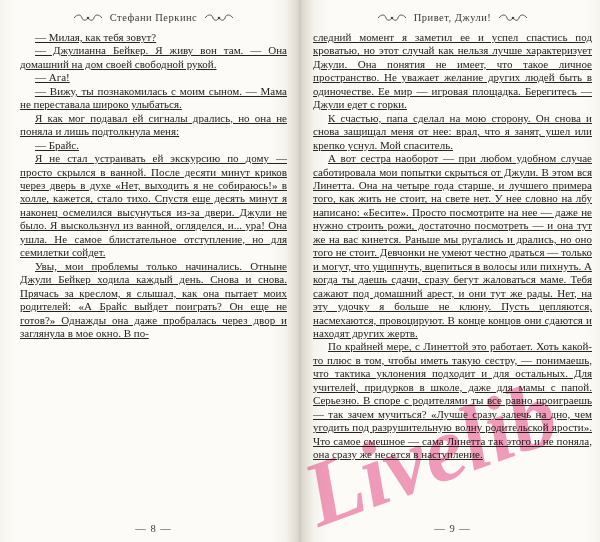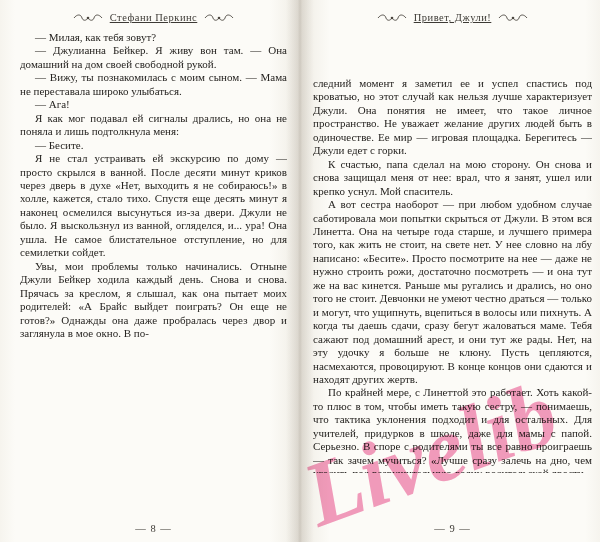--- a/index.html
+++ b/index.html
@@ -12,38 +12,39 @@
     position:relative; width:600px; height:542px;
     background:#fcfbf7; display:flex;
     box-shadow: inset 0 0 26px rgba(70,58,44,.12);
   }
   .page {
     width:300px; box-sizing:border-box;
     display:flex; flex-direction:column;
     padding:12px 14px 8px 20px;
   }
   .page.left  { background:linear-gradient(to right,#f6f4ee 0,#fcfbf7 5%,#fcfbf7 90%,#efece4 100%); padding:12px 13px 8px 20px; }
-  .page.right { background:linear-gradient(to left, #f6f4ee 0,#fcfbf7 5%,#fcfbf7 90%,#efece4 100%); padding:12px 8px 8px 13px;gap:46px; }
+  .page.right { background:linear-gradient(to left, #f6f4ee 0,#fcfbf7 5%,#fcfbf7 90%,#efece4 100%); padding:12px 8px 8px 13px; }
   .gutter {
     position:absolute; left:286px; top:0; width:28px; height:100%;
     background:linear-gradient(to right, rgba(90,75,60,0) 0%, rgba(90,75,60,.13) 42%, rgba(90,75,60,.22) 50%, rgba(90,75,60,.13) 58%, rgba(90,75,60,0) 100%);
     pointer-events:none;
   }
   .running-head {
     display:flex; align-items:center; justify-content:center; gap:7px;
     font-size:10.5px; color:#3d3a35; letter-spacing:.5px;
-    margin-bottom:8px; flex:0 0 auto;text-decoration:underline;
+    margin-bottom:8px; flex:0 0 auto;
   }
   .running-head .htext { white-space:nowrap; }
   .ornament { display:inline-flex; }
   .ornament svg { display:block; }
   .body-text {
     flex:1 1 auto; overflow:hidden;
     font-size:11px; line-height:13.45px; color:#262421;
     text-align:justify;
+    text-decoration:underline;
   }
   .para { margin:0; text-indent:15px; }
   .para.cont { text-indent:0; }
   .pagenum {
     flex:0 0 auto; text-align:center;
     font-size:10.5px; color:#3d3a35; letter-spacing:1px;
     margin-top:4px;
   }
   .watermark {
     position:absolute; left:308px; top:452px;
@@ -73,24 +74,24 @@
       <span class="ornament">
         <svg width="30" height="10" viewBox="0 0 30 10" aria-hidden="true">
           <path d="M1,5 C4,1 8,1 9,5 C10,8 13,8 15,5 C17,8 20,8 21,5 C22,1 26,1 29,5" fill="none" stroke="#4a453e" stroke-width="0.9"></path>
           <circle cx="15" cy="5" r="1.3" fill="#4a453e"></circle>
         </svg>
       </span>
     </div>
     <div class="body-text">
         <p class="para">— Милая, как тебя зовут?</p>
         <p class="para">— Джулианна Бейкер. Я живу вон там. — Она домашний на дом своей свободной рукой.</p>
+        <p class="para">— Ага!</p>
         <p class="para">— Вижу, ты познакомилась с моим сыном. — Мама не переставала широко улыбаться.</p>
-        <p class="para">— Ага!</p>
         <p class="para">Я как мог подавал ей сигналы дрались, но она не поняла и лишь подтолкнула меня:</p>
-        <p class="para">— Бесите.</p>
+        <p class="para">— Брайс.</p>
         <p class="para">Я не стал устраивать ей экскурсию по дому — просто скрылся в ванной. После десяти минут криков через дверь в духе «Нет, выходить я не собираюсь!» в холле, кажется, стало тихо. Спустя еще десять минут я наконец осмелился высунуться из-за двери. Джули не было. Я выскользнул из ванной, огляделся, и... ура! Она ушла. Не самое блистательное отступление, но для семилетки сойдет.</p>
         <p class="para">Увы, мои проблемы только начинались. Отныне Джули Бейкер ходила каждый день. Снова и снова. Прячась за креслом, я слышал, как она пытает моих родителей: «А Брайс выйдет поиграть? Он еще не готов?» Однажды она даже пробралась через двор и заглянула в мое окно. В по-</p>
       </div>
     <div class="pagenum">— 8 —</div>
   </div>
 
   <div class="page right">
     <div class="running-head">
       <span class="ornament">
         <svg width="30" height="10" viewBox="0 0 30 10" aria-hidden="true">

